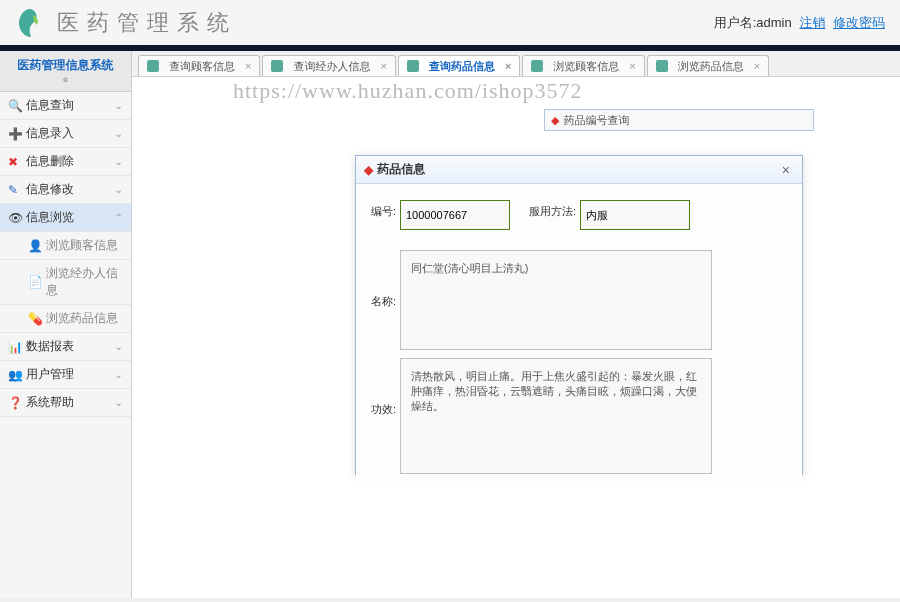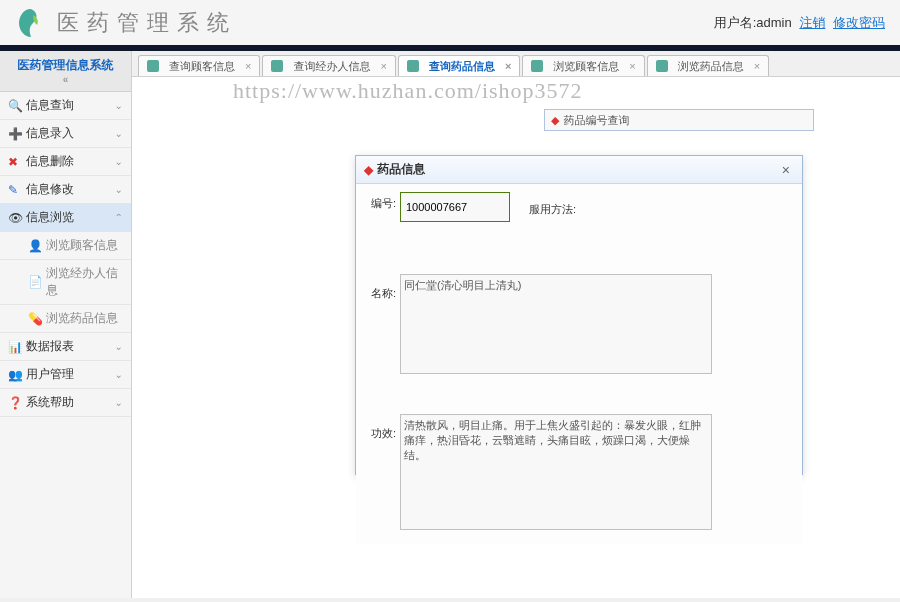--- a/index.html
+++ b/index.html
@@ -31,24 +31,24 @@
 .tab-icon { width: 12px; height: 12px; background: #5a9; border-radius: 2px; }
 
 .content-body { position: relative; height: 520px; }
 .bg-panel { position: absolute; left: 412px; top: 32px; border: 1px solid #b0c4de; width: 270px; height: 22px; background: #f8f8f8; font-size: 11px; color: #555; padding: 3px 6px; display: flex; align-items: center; gap: 4px; }
 
 .dialog { position: absolute; left: 223px; top: 78px; width: 448px; height: 320px; background: #fff; border: 1px solid #a0b8d8; box-shadow: 0 2px 8px rgba(0,0,0,0.15); }
 .dialog-header { background: linear-gradient(#f8fbff,#e8f0fa); border-bottom: 1px solid #c8d8ec; padding: 5px 8px; display: flex; justify-content: space-between; align-items: center; font-size: 12px; color: #333; }
 .dialog-title { display: flex; align-items: center; gap: 4px; font-weight: bold; }
 .dialog-close { cursor: pointer; color: #666; font-size: 14px; padding: 0 4px; }
 .dialog-body { padding: 8px; background: #fdfdfd; }
-.form-row { display: flex; align-items: flex-start; margin-bottom: 6px; gap: 4px; }
+.form-row { display: flex; align-items: flex-start; margin-bottom: 6px; gap: 4px; margin-top: 8px; }
 .form-label { font-size: 11px; color: #333; text-align: right; padding-top: 4px; min-width: 32px; }
 .form-input { border: 1px solid #4d7c0f; background: #f8f8f8; padding: 3px 5px; font-size: 11px; height: 30px; }
-.form-textarea { border: 1px solid #c0c0c0; background: #f8f8f8; padding: 3px; font-size: 11px; resize: none; color: #555; font-family: inherit; margin-top: 32px; }
+.form-textarea { border: 1px solid #c0c0c0; background: #f8f8f8; padding: 10px; font-size: 11px; resize: none; color: #555; font-family: inherit; }
 .row-inline { display: flex; gap: 16px; align-items: center; }
 
 .watermark { position: absolute; top: 78px; left: 233px; font-size: 22px; color: #bbb; font-family: Georgia, serif; pointer-events: none; z-index: 100; letter-spacing: 1px; }
 
 .icon-red { color: #d33; }
 .icon-blue { color: #26c; }
 .icon-green { color: #3a5; }
 .icon-orange { color: #e80; }
 </style>
 </head>
@@ -189,20 +189,21 @@
           <span class="dialog-close">×</span>
         </div>
         <div class="dialog-body">
           <div class="row-inline">
             <div class="form-row">
               <span class="form-label">编号:</span>
               <input class="form-input" style="width: 110px;" value="1000007667">
             </div>
             <div class="form-row">
               <span class="form-label" style="min-width:50px">服用方法:</span>
+              <input class="form-input" style="width: 110px;" value="内服">
             </div>
           </div>
           <div class="form-row" style="margin-top:14px">
             <span class="form-label" style="padding-top:44px">名称:</span>
             <textarea class="form-textarea" style="width: 312px; height: 100px;">同仁堂(清心明目上清丸)</textarea>
           </div>
           <div class="form-row" style="margin-top:8px">
             <span class="form-label" style="padding-top:44px">功效:</span>
             <textarea class="form-textarea" style="width: 312px; height: 116px;">清热散风，明目止痛。用于上焦火盛引起的：暴发火眼，红肿痛痒，热泪昏花，云翳遮睛，头痛目眩，烦躁口渴，大便燥结。</textarea>
           </div>

